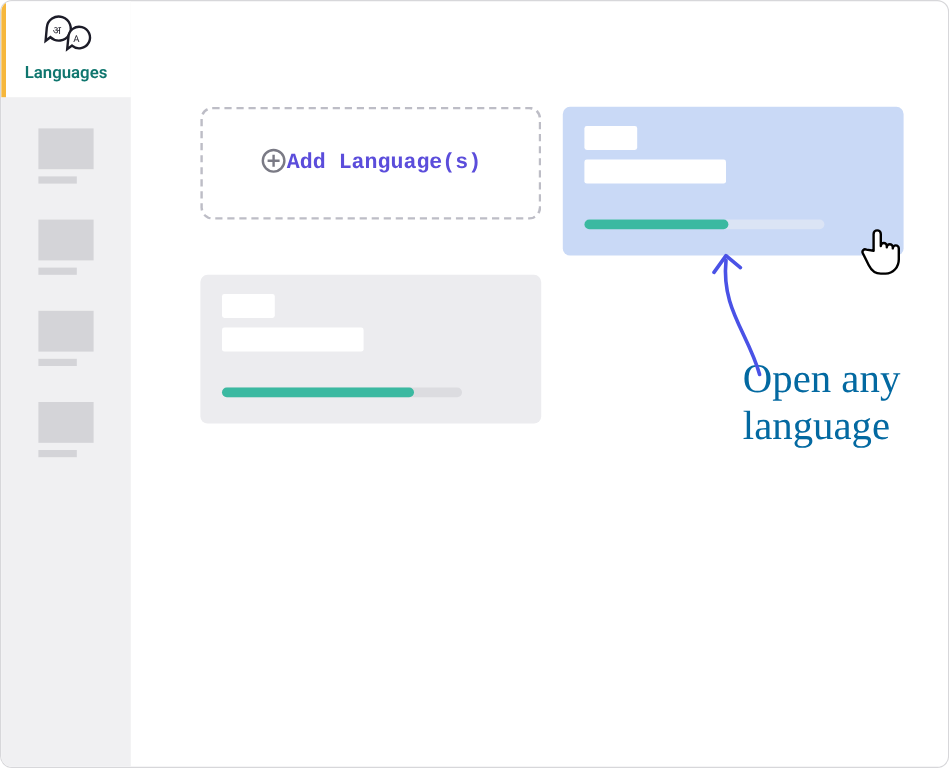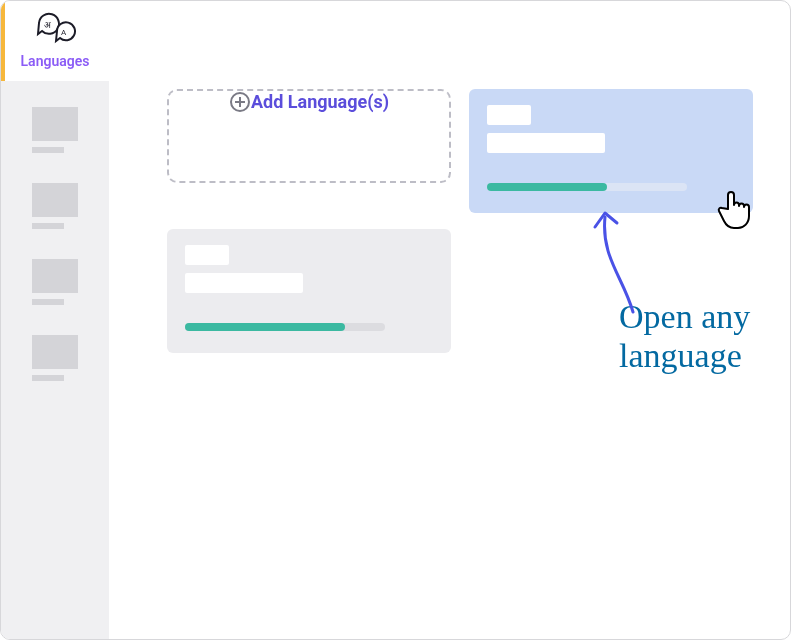--- a/index.html
+++ b/index.html
@@ -60,40 +60,42 @@
       position: absolute;
       left: 0;
       top: 0;
       width: 4px;
       height: 80px;
       background: #f6b73c;
     }
     .tab-label {
       font-size: 14px;
       font-weight: 600;
-      color: #8b5cf6;
+      color: #0f766e;
       margin-top: 4px;
     }
     .content-area {
       position: absolute;
       left: 108px;
       top: 0;
       right: 0;
       bottom: 0;
     }
     .add-card {
       position: absolute;
       left: 58px;
       top: 88px;
       width: 284px;
       height: 94px;
       border: 2px dashed #bdbdc6;
       border-radius: 10px;
       display: flex;
+      align-items: center;
       justify-content: center;
+      font-family: Liberation Mono, monospace;
     }
     .plus-circ {
       stroke: #7a7a85;
       fill: none;
     }
     .add-label {
       font-size: 18px;
       font-weight: 700;
       color: #5b4ddb;
     }

